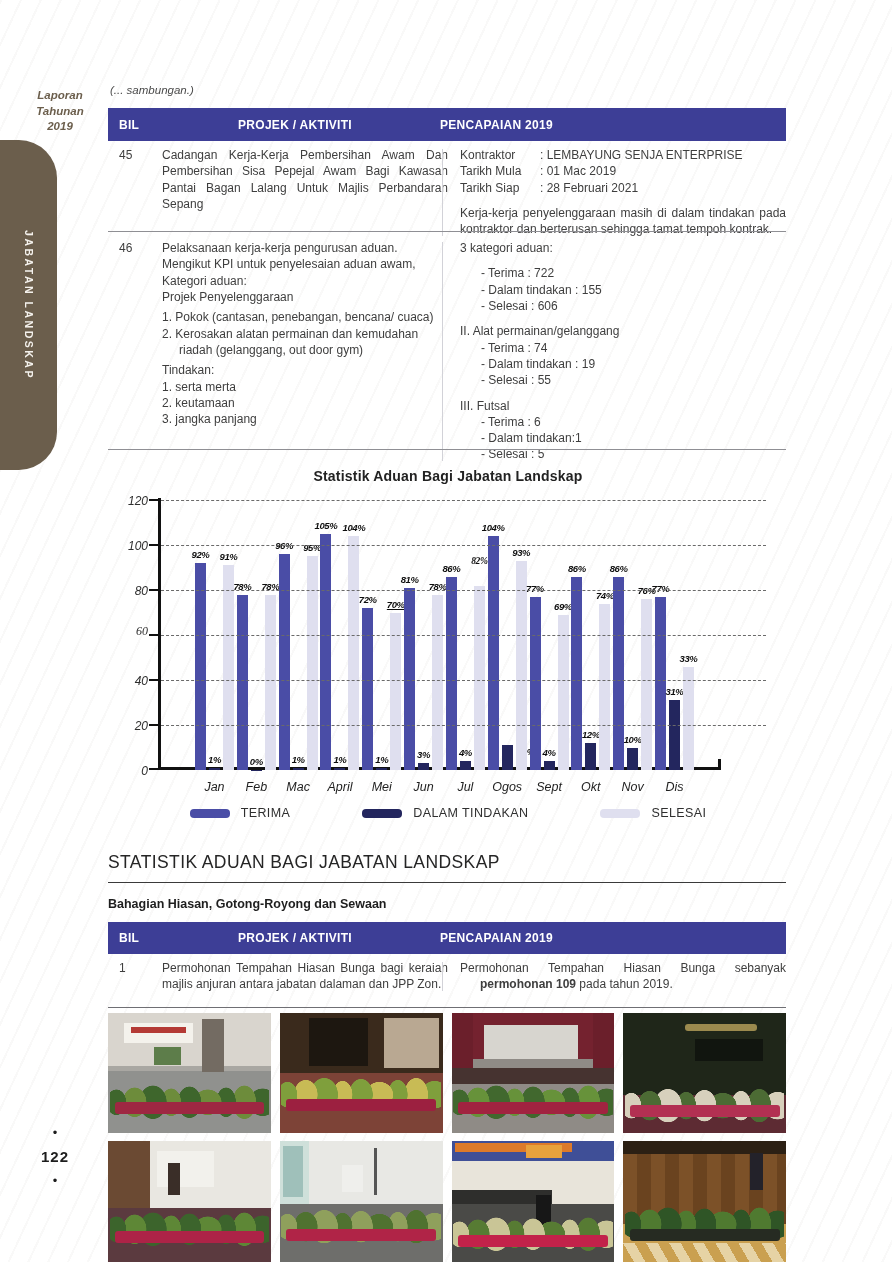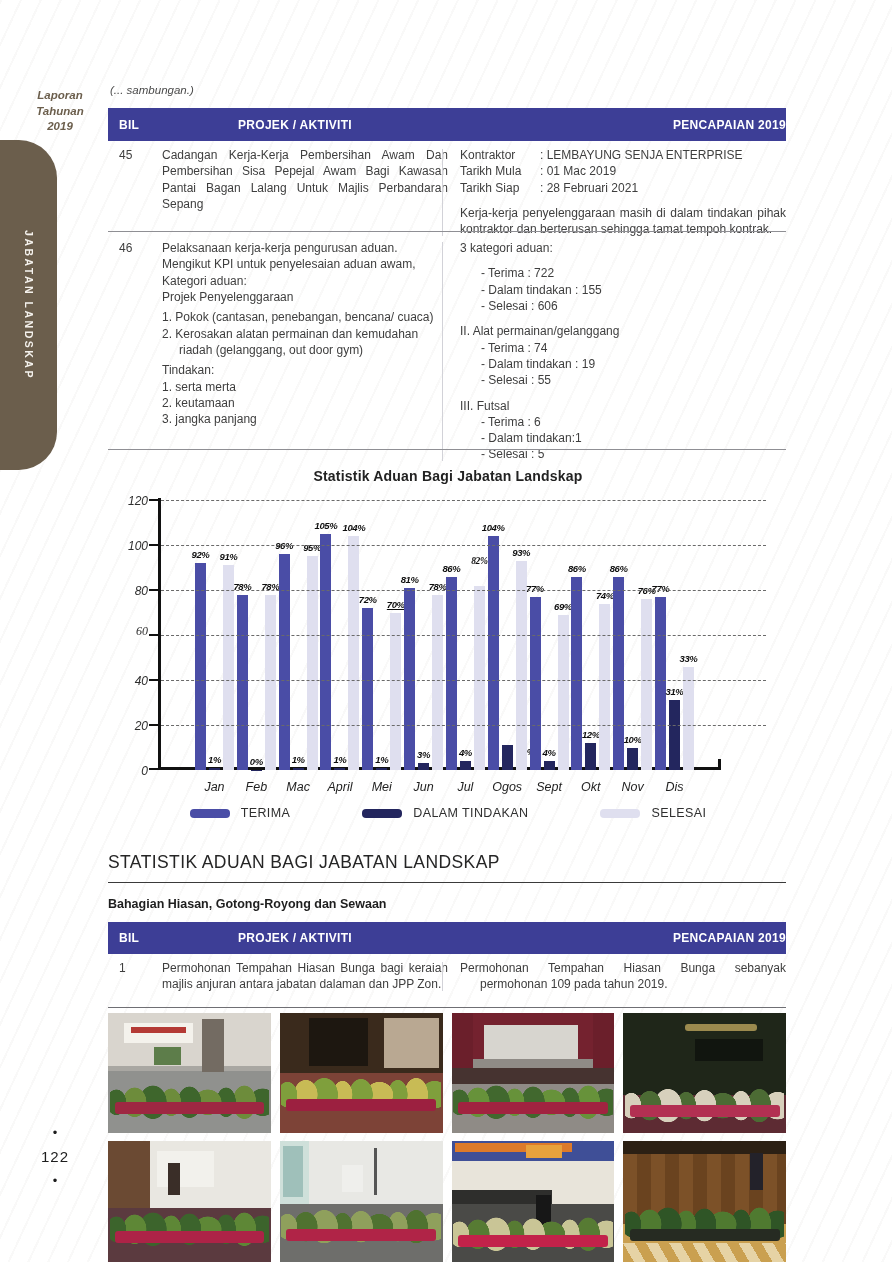--- a/index.html
+++ b/index.html
@@ -35,37 +35,37 @@
     transform:translate(-50%,-50%);
     writing-mode:vertical-rl;
     color:#f4f1ec; font-size:10.5px; font-weight:700; letter-spacing:2.5px;
     white-space:nowrap;
   }
   .page-number {
     position:absolute; left:30px; top:1126px; width:50px;
     text-align:center; color:#1d1d1d;
   }
   .page-number .dot { font-size:13px; line-height:1; display:block; }
-  .page-number .num { font-size:15px; font-weight:400; letter-spacing:1px; display:block; margin:9px 0; }
+  .page-number .num { font-size:15px; font-weight:700; letter-spacing:1px; display:block; margin:9px 0; }
 
   .continuation {
     position:absolute; left:110px; top:84px;
     font-style:italic; font-size:11.5px; color:#4a4a4a;
   }
 
   
   .tbl-header {
     position:absolute; left:108px; width:678px; height:33px;
     background:#3d3e96; color:#ffffff;
     display:flex; align-items:center;
     font-size:12px; font-weight:700; letter-spacing:0.3px;
   }
   .tbl-header .c-bil { width:42px; padding-left:11px; }
   .tbl-header .c-projek { width:290px; text-align:center; }
-  .tbl-header .c-pencapaian { flex:1; text-align:right; }
+  .tbl-header .c-pencapaian { flex:1; text-align:left; }
 
   .tbl-row {
     position:absolute; left:108px; width:678px;
     display:grid; grid-template-columns:42px 286px 1fr;
     column-gap:12px;
     font-size:12px; line-height:1.36; color:#3e3e3e;
   }
   .tbl-row .bil { padding-left:11px; }
   .tbl-row .projek { text-align:justify; }
   .vsep {
@@ -78,21 +78,21 @@
   .kv { display:flex; }
   .kv .k { width:80px; flex:none; }
   .kv .v { flex:1; }
   .note { margin-top:9px; text-align:justify; }
   .hang { padding-left:17px; text-indent:-17px; }
   .hang2 { padding-left:21px; text-indent:-21px; }
   .cat-group { margin-top:9px; }
   .cat-lines { padding-left:21px; }
   .mt6 { margin-top:4px; }
   .justify-stretch { text-align:justify; text-align-last:justify; }
-  .bold { font-weight:400;padding-left:20px; }
+  .bold { font-weight:700;padding-left:20px; }
 
   
   .chart { position:absolute; left:108px; top:468px; width:680px; }
   .chart-title { text-align:center; font-size:14px; font-weight:700; color:#222; letter-spacing:0.2px; }
   .plot {
     position:relative; margin-left:50px; margin-top:16px;
     width:560px; height:270px;
   }
   .y-axis { position:absolute; left:0; top:-2px; bottom:0; width:3px; background:#111; }
   .x-axis { position:absolute; left:0; bottom:0; width:562px; height:3px; background:#111; }
@@ -191,21 +191,21 @@
         <span class="v">: LEMBAYUNG SENJA ENTERPRISE</span>
       </div>
       <div class="kv">
         <span class="k">Tarikh Mula</span>
         <span class="v">: 01 Mac 2019</span>
       </div>
       <div class="kv">
         <span class="k">Tarikh Siap</span>
         <span class="v">:  28 Februari 2021</span>
       </div>
-      <div class="note">Kerja-kerja penyelenggaraan masih di dalam tindakan pihak kontraktor dan berterusan sehingga tamat tempoh kontrak.</div>
+      <div class="note">Kerja-kerja penyelenggaraan masih di dalam tindakan pada kontraktor dan berterusan sehingga tamat tempoh kontrak.</div>
     </div>
   </div>
   <div class="divider" style="top:231px;"></div>
 
   <div class="tbl-row" style="top:240px;">
     <div class="vsep"></div>
     <div class="bil">46</div>
     <div>
       <div>Pelaksanaan kerja-kerja  pengurusan aduan. Mengikut KPI untuk penyelesaian aduan awam, Kategori aduan:</div>
       <div>Projek Penyelenggaraan</div>

